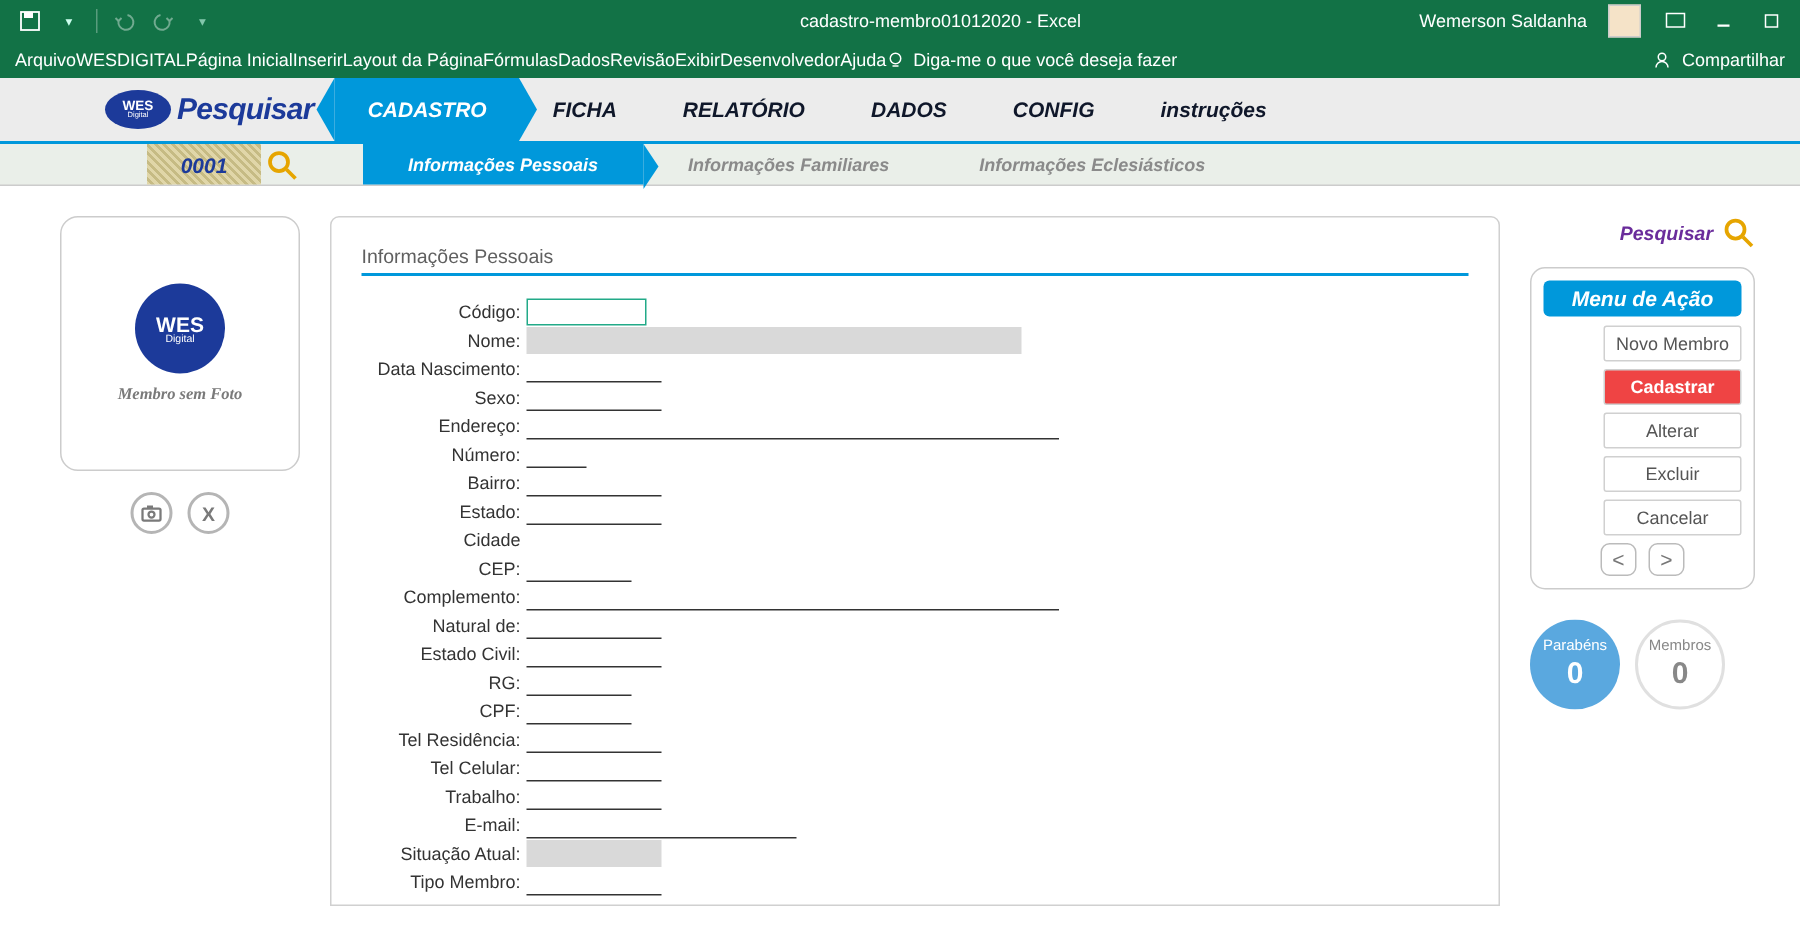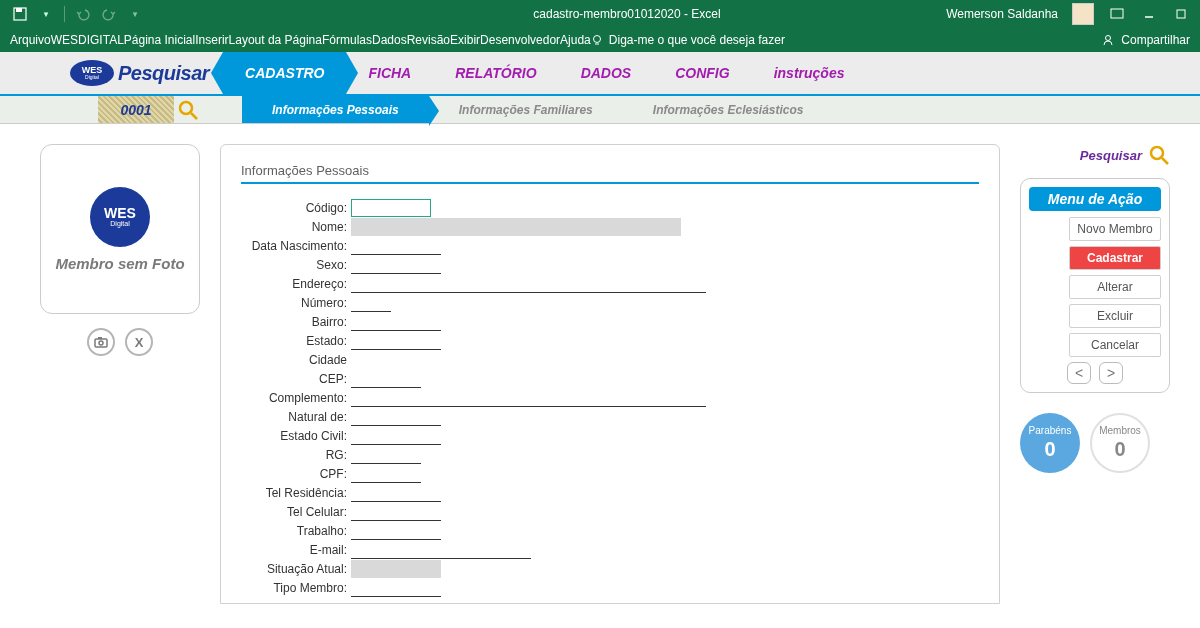--- a/index.html
+++ b/index.html
@@ -22,42 +22,42 @@
   .bulb { width: 12px; height: 12px; }
   .share { position: absolute; right: 10px; display: flex; align-items: center; gap: 6px; }
 
   
   .app-header { height: 42px; background: #ececec; display: flex; align-items: center; }
   .app-logo { display: flex; align-items: center; gap: 4px; padding: 0 14px 0 70px; }
   .logo-oval { width: 44px; height: 26px; background: #1c3a9a; border-radius: 50%; color: #fff; font-size: 9px; font-weight: bold; display: flex; flex-direction: column; align-items: center; justify-content: center; line-height: 1; }
   .logo-oval .sub { font-size: 5px; font-weight: normal; }
   .app-name { font-size: 20px; font-weight: 800; font-style: italic; color: #1c3a9a; letter-spacing: -0.5px; }
   .main-tabs { display: flex; height: 100%; }
-  .main-tab { position: relative; padding: 0 22px; display: flex; align-items: center; font-size: 14px; font-style: italic; font-weight: 600; color: #a21caf; cursor: pointer; }
+  .main-tab { position: relative; padding: 0 22px; display: flex; align-items: center; font-size: 14px; font-style: italic; font-weight: 600; color: #0f172a; cursor: pointer; }
   .main-tab.active { background: #0098db; color: #fff; }
   .main-tab.active::before { content:""; position:absolute; left:-12px; top:0; width:0; height:0; border-top:21px solid transparent; border-bottom:21px solid transparent; border-right:12px solid #0098db; }
   .main-tab.active::after { content:""; position:absolute; right:-12px; top:0; width:0; height:0; border-top:21px solid transparent; border-bottom:21px solid transparent; border-left:12px solid #0098db; }
 
   
   .sub-tabs { height: 30px; background: #eaefe9; border-top: 2px solid #0098db; border-bottom: 1px solid #ccc; display: flex; align-items: stretch; }
   .id-box { width: 76px; margin-left: 98px; background: repeating-linear-gradient(45deg,#e0d6a8,#e0d6a8 2px,#c6bb84 2px,#c6bb84 4px); color: #1c3a9a; font-weight: bold; font-style: italic; display: flex; align-items: center; justify-content: center; font-size: 14px; }
   .search-ico { width: 28px; display: flex; align-items: center; justify-content: center; margin-right: 40px; cursor: pointer; }
   .sub-tab { padding: 0 30px; display: flex; align-items: center; font-size: 12px; font-style: italic; font-weight: 600; color: #8a8a8a; position: relative; cursor: pointer; }
   .sub-tab.active { background: #0098db; color: #fff; }
   .sub-tab.active::after { content:""; position:absolute; right:-10px; top:0; width:0; height:0; border-top:15px solid transparent; border-bottom:15px solid transparent; border-left:10px solid #0098db; }
 
   
   .workspace { display: flex; gap: 20px; padding: 20px 30px 0 40px; height: calc(628px - 28px - 24px - 42px - 30px); }
 
   
   .photo-panel { width: 160px; flex-shrink: 0; }
   .photo-card { border: 1px solid #ccc; border-radius: 12px; padding: 10px; height: 170px; display: flex; flex-direction: column; align-items: center; justify-content: center; gap: 8px; }
   .photo-logo { width: 60px; height: 60px; background: #1c3a9a; border-radius: 50%; color: #fff; font-size: 14px; font-weight: bold; display: flex; flex-direction: column; align-items: center; justify-content: center; line-height: 1; }
   .photo-logo .sub { font-size: 7px; font-weight: normal; }
-  .no-photo { font-size: 15px; font-style: italic; font-weight: 600; color: #7a7a7a; }
+  .no-photo { font-size: 11px; font-style: italic; font-weight: 600; color: #7a7a7a; font-family: Liberation Serif, serif; }
   .photo-actions { display: flex; gap: 10px; justify-content: center; margin-top: 14px; }
   .round-btn { width: 28px; height: 28px; border-radius: 50%; border: 2px solid #b5b5b5; display: flex; align-items: center; justify-content: center; font-size: 13px; font-weight: bold; color: #7a7a7a; cursor: pointer; }
 
   
   .form-panel { flex: 1; border: 1px solid #d0d0d0; border-radius: 6px 6px 0 0; padding: 18px 20px 0 20px; height: 460px; overflow: hidden; }
   .form-title { color: #606060; font-size: 13px; padding-bottom: 4px; border-bottom: 2px solid #0098db; margin-bottom: 14px; }
   .field-row { display: flex; align-items: center; height: 19px; font-size: 12px; color: #333; }
   .field-label { width: 110px; text-align: right; padding-right: 4px; }
   .field-line { border-bottom: 1px solid #333; height: 100%; }
   .w-short { width: 90px; }

